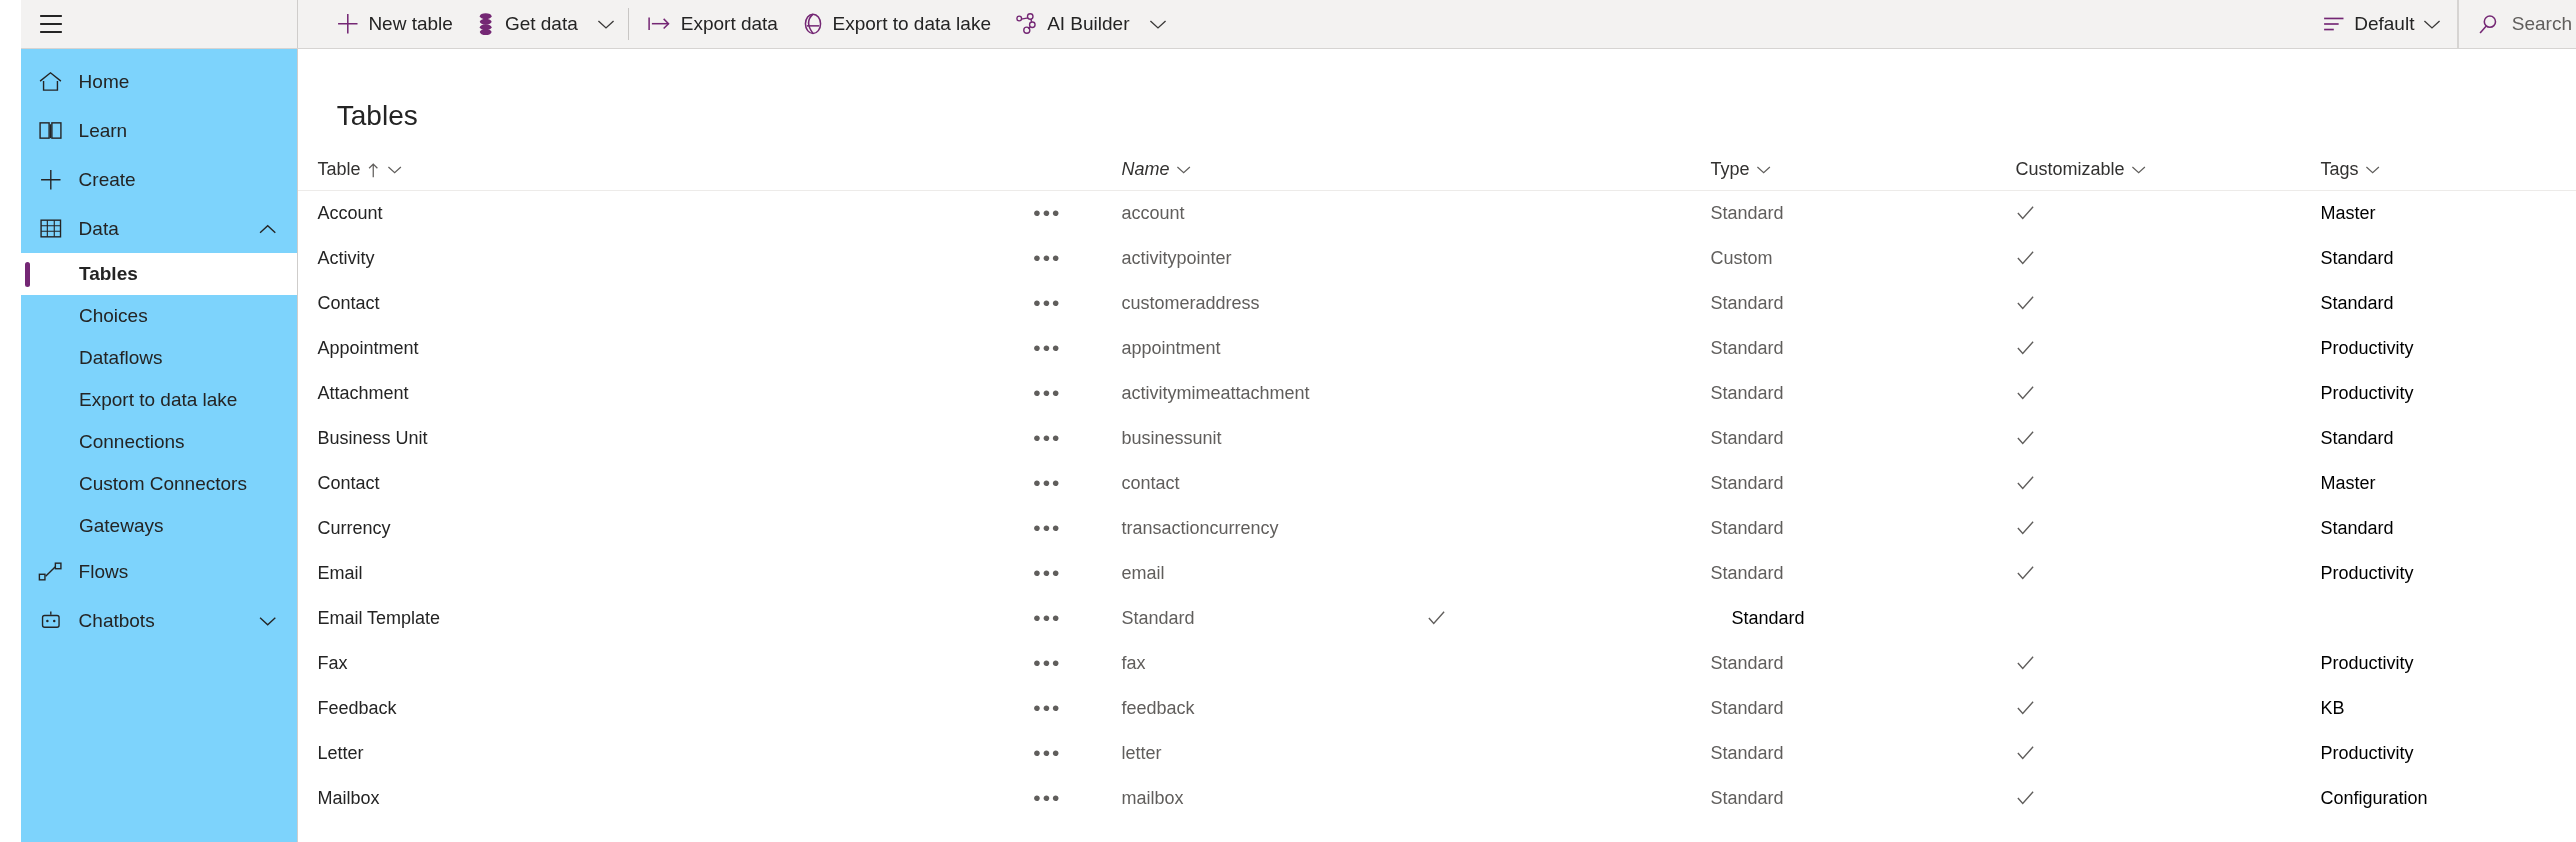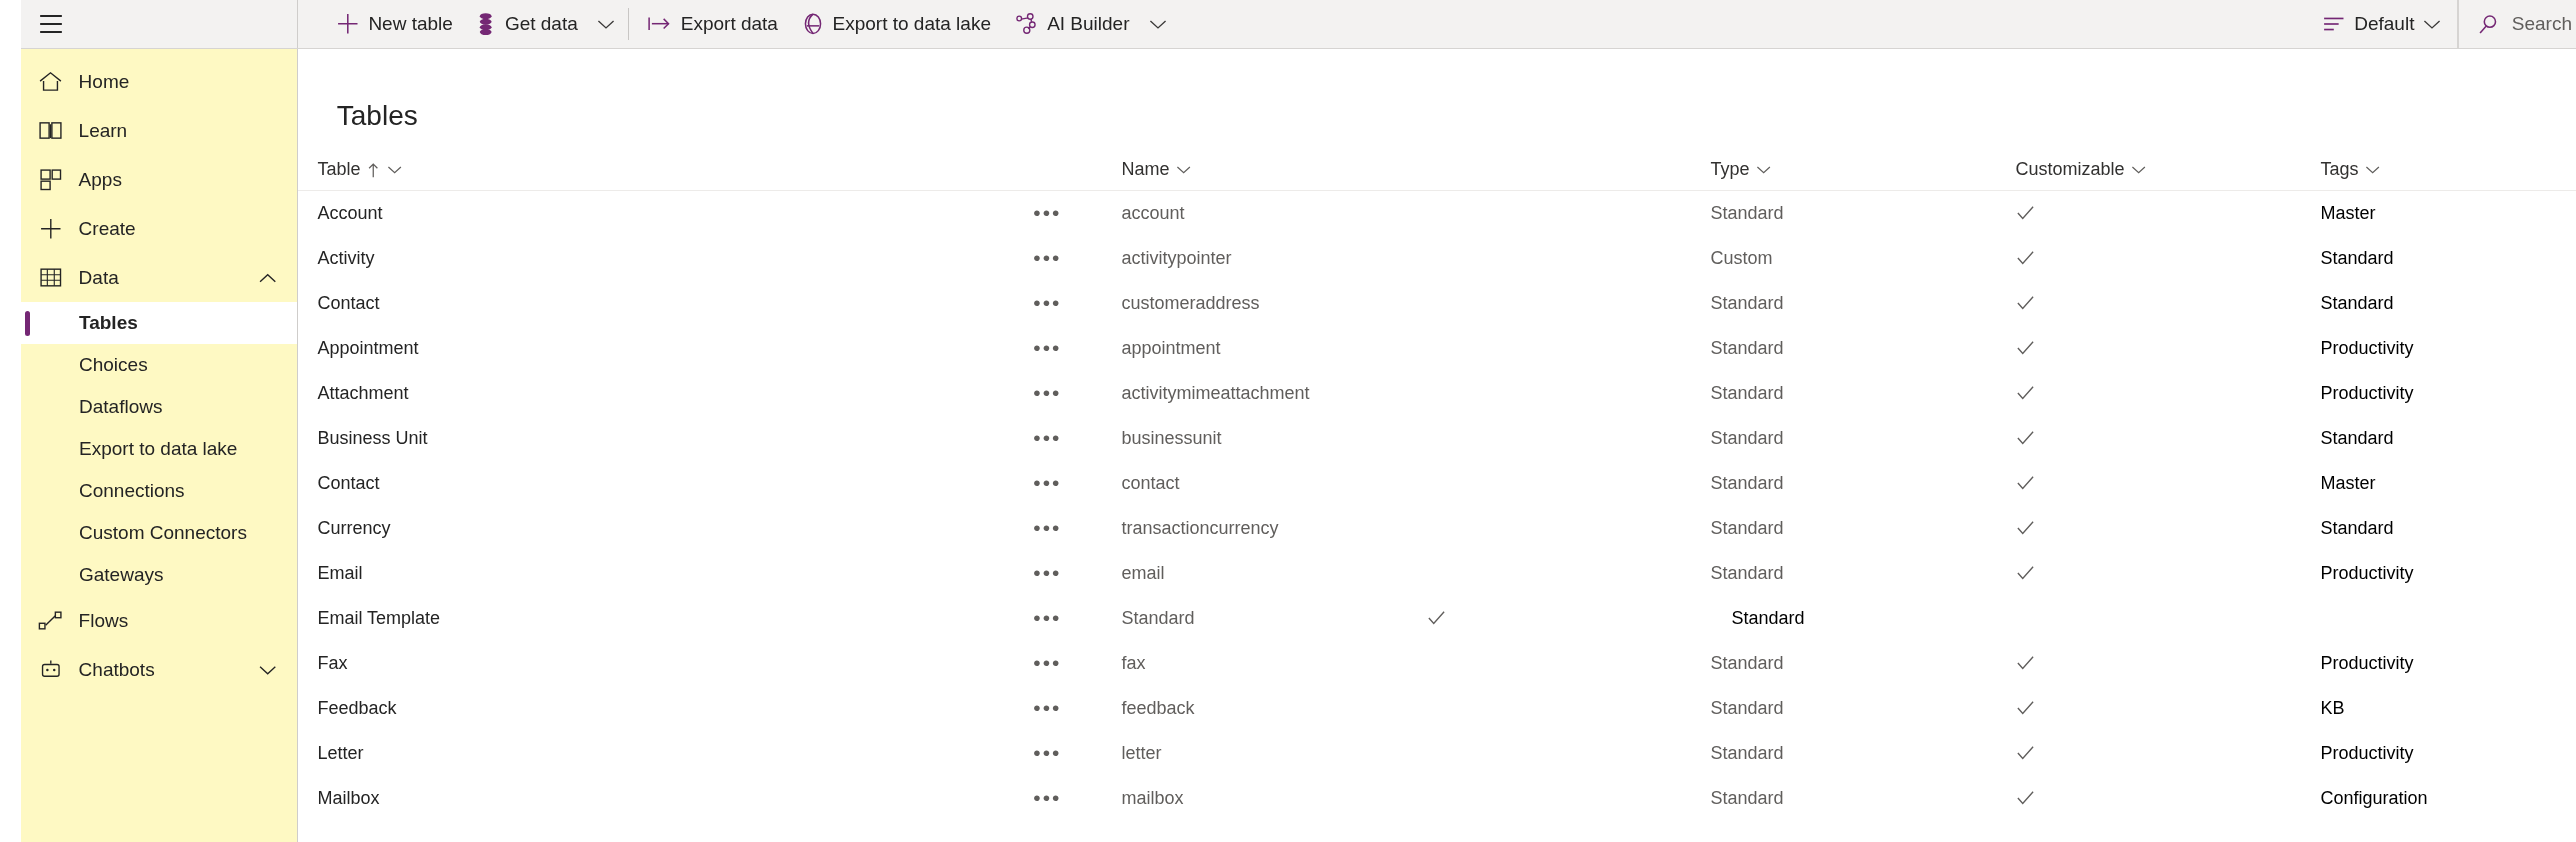--- a/index.html
+++ b/index.html
@@ -83,21 +83,21 @@
     height: 49px; padding: 0 18px 0 15.3px; cursor: text;
     font-size: 19px; color: #605e5c;
   }
 
   
   .body { flex: 1 1 auto; display: flex; min-height: 0; }
 
   
   .sidebar {
     width: 277px; flex: 0 0 277px;
-    background: #fef9c3;
+    background: #7dd3fc;
     border-right: 1.4px solid #cfcdcb;
     padding-top: 8.3px;
     overflow: hidden;
     position: relative;
   }
   .nav-item {
     height: 49px;
     display: flex; align-items: center;
     padding-left: 17.3px;
     gap: 15.3px;
@@ -171,21 +171,21 @@
   .col {
     font-size: 18px;
     color: #323130;
     display: flex;
     align-items: center;
     gap: 7px;
     cursor: pointer;
     white-space: nowrap;
   }
   .col-table { width: 804px; flex: 0 0 804px; }
-  .col-name  { width: 589px;  flex: 0 0 589px;  }
+  .col-name  { width: 589px;  flex: 0 0 589px; font-style: italic;  }
   .col-type  { width: 305px;  flex: 0 0 305px;  }
   .col-cust  { width: 305px;  flex: 0 0 305px;  }
   .col-tags  { flex: 1 1 auto; }
 
   .grid-row {
     display: flex;
     align-items: center;
     height: 45px;
     padding-left: 19.4px;
     cursor: pointer;
@@ -352,30 +352,20 @@
         <span class="nav-ico">
           <svg width="25" height="21" viewBox="0 0 36 30">
             <rect x="3" y="4" width="13" height="22" stroke="#242424" stroke-width="2" fill="none"></rect>
             <rect x="20" y="4" width="13" height="22" stroke="#242424" stroke-width="2" fill="none"></rect>
             <path d="M18 6 V26" stroke="#242424" stroke-width="2"></path>
           </svg>
         </span>
         <span class="nav-label">Learn</span>
       </div>
 
-      <div class="nav-item">
-        <span class="nav-ico">
-          <svg width="23.6" height="23.6" viewBox="0 0 34 34">
-            <rect x="3" y="3" width="13" height="13" stroke="#242424" stroke-width="2" fill="none"></rect>
-            <rect x="19" y="3" width="12" height="13" stroke="#242424" stroke-width="2" fill="none"></rect>
-            <rect x="3" y="19" width="13" height="12" stroke="#242424" stroke-width="2" fill="none"></rect>
-          </svg>
-        </span>
-        <span class="nav-label">Apps</span>
-      </div>
 
       <div class="nav-item">
         <span class="nav-ico">
           <svg width="23.6" height="23.6" viewBox="0 0 34 34">
               <path d="M17 3 V31 M3 17 H31" stroke="#242424" stroke-width="2" fill="none"></path>
             </svg>
         </span>
         <span class="nav-label">Create</span>
       </div>
 

